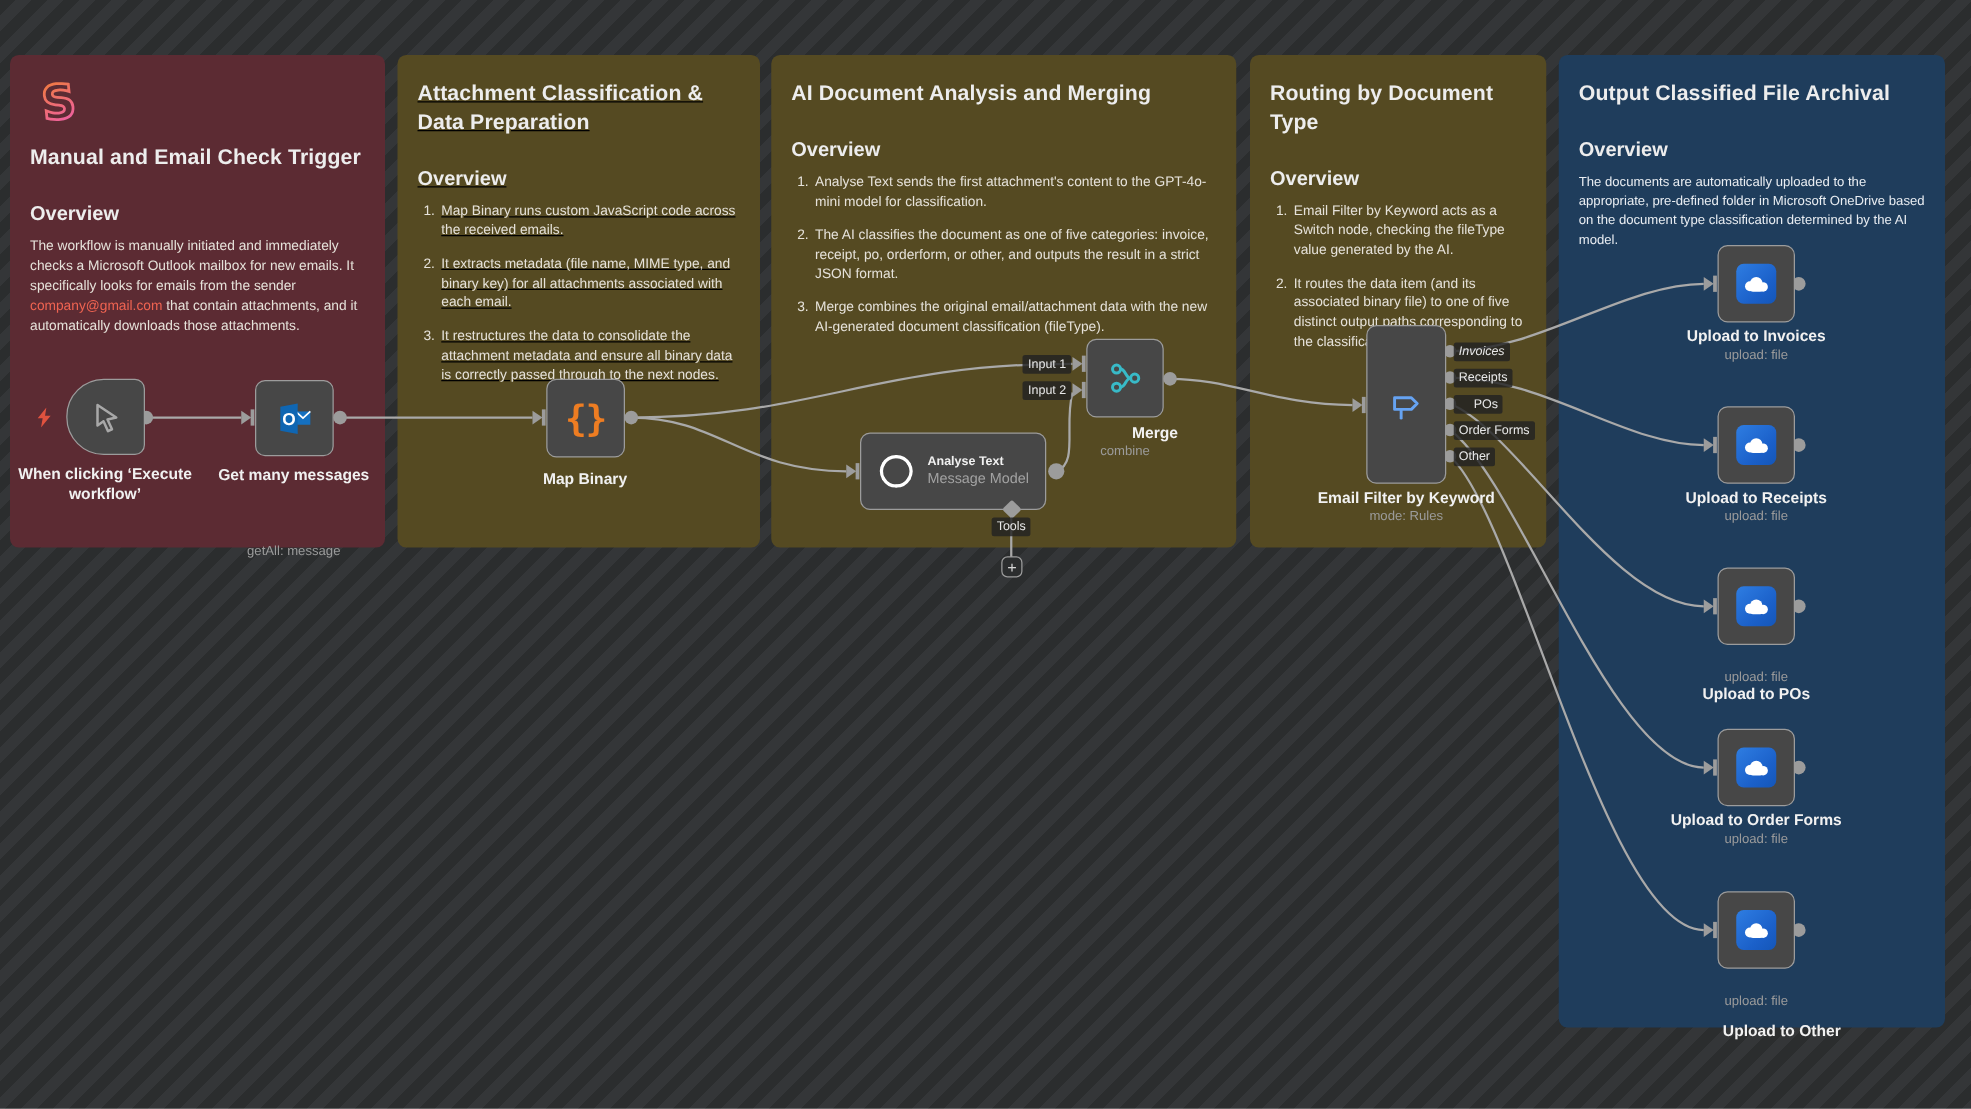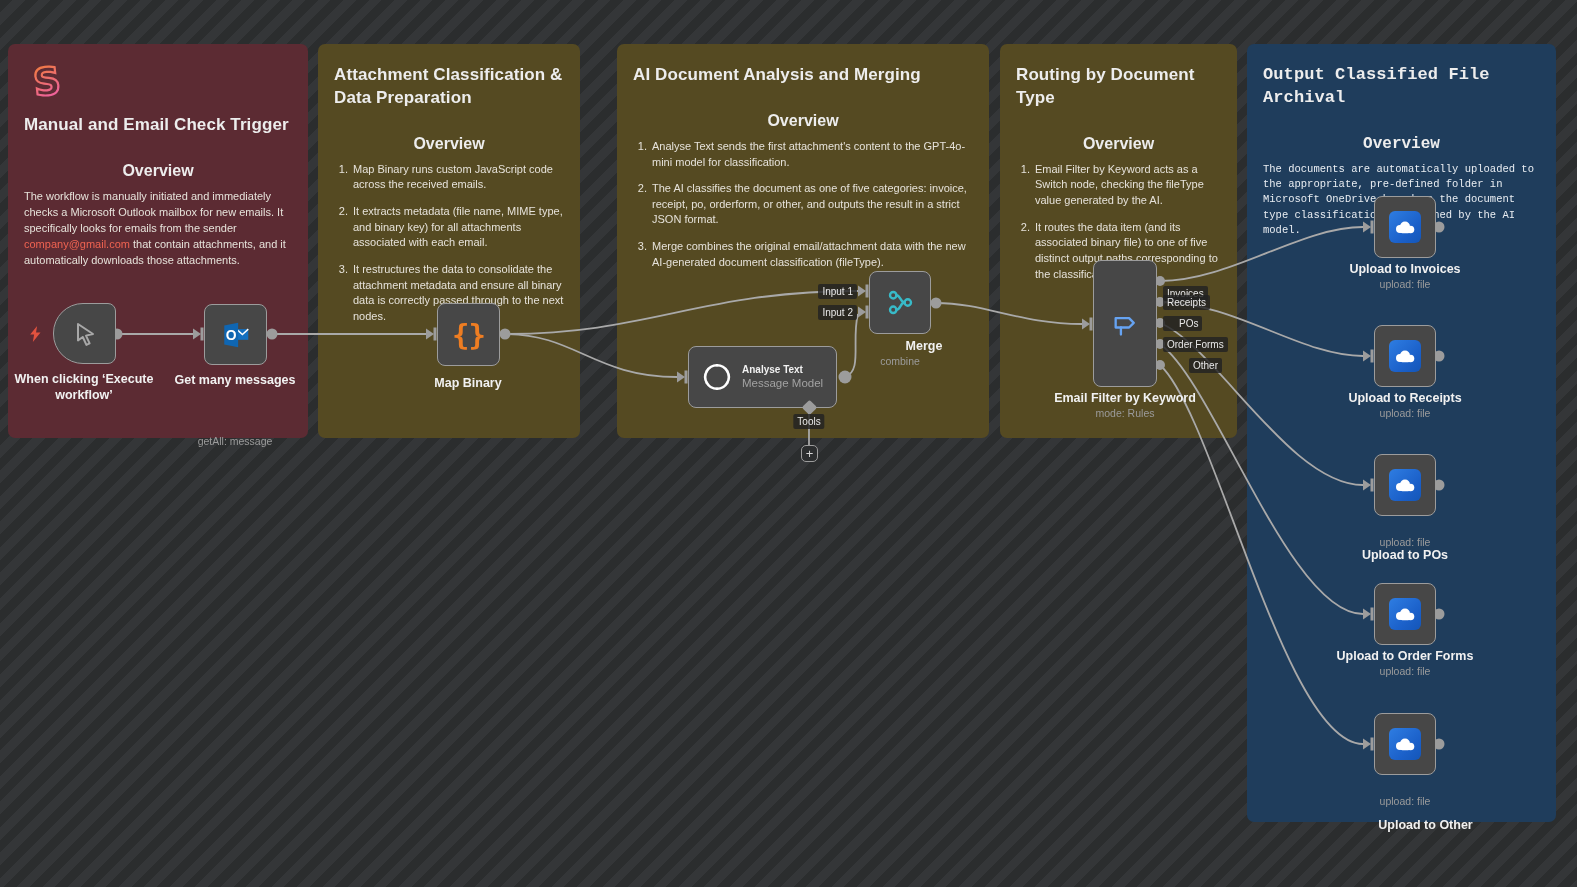--- a/index.html
+++ b/index.html
@@ -8,21 +8,21 @@
     background:repeating-linear-gradient(135deg,#2b2d2e 0px,#2b2d2e 9px,#343638 9px,#343638 18px);
     font-family:"Liberation Sans",sans-serif;
   }
   .canvas{position:absolute;inset:0;}
   
   .note{position:absolute;border-radius:7px;padding:14px 16px;box-sizing:border-box;z-index:0;}
   .note-red{background:#5c2b33;}
   .note-olive{background:#554a22;}
   .note-blue{background:#1f3d5c;}
   .note h2{font-size:17px;font-weight:bold;color:#ededed;margin:6px 0 0;line-height:1.35;letter-spacing:.1px;}
-  .note h3{font-size:16px;font-weight:bold;color:#ededed;margin:25px 0 0;text-align:center;}
+  .note h3{font-size:16px;font-weight:bold;color:#ededed;margin:25px 0 0;}
   .note p{font-size:11px;color:#e6e2da;line-height:1.45;margin:9px 0 0;}
   .note-blue p{color:#e9edf2;font-size:10.5px;}
   .note ol{margin:9px 0 0;padding-left:17px;}
   .note li{font-size:11px;color:#e6e2da;line-height:1.42;margin-bottom:11px;padding-left:2px;}
   .email-link{color:#ef6351;}
   
   .node{position:absolute;background:#474747;border:1.8px solid #9c9c9c;border-radius:8px;
         box-sizing:border-box;display:flex;align-items:center;justify-content:center;z-index:2;}
   .node-trigger{border-radius:30px 8px 8px 30px;}
   .node-wide{justify-content:flex-start;padding-left:13px;gap:10px;}
@@ -60,21 +60,21 @@
             <stop offset="1" stop-color="#ee5fa4"></stop>
       </linearGradient>
         </defs>
       <text x="23" y="37" text-anchor="middle" font-size="38" font-weight="bold" font-family="DejaVu Sans, sans-serif" fill="none" stroke="url(#lg)" stroke-width="2.2" transform="rotate(-6 23 23)">S</text>
     </svg>
     <h2>Manual and Email Check Trigger</h2>
     <h3>Overview</h3>
     <p><span>The workflow is manually initiated and immediately checks a Microsoft Outlook mailbox for new emails. It specifically looks for emails from the sender </span><span class="email-link">company@gmail.com</span><span> that contain attachments, and it automatically downloads those attachments.</span></p>
   </div>
 
-  <div class="note note-olive" style="left:318px;top:44px;width:262px;height:394px;">
+  <div class="note note-olive" style="left:318px;top:44px;width:290px;height:394px;text-decoration:underline;">
     <h2>Attachment Classification &amp; Data Preparation</h2>
     <h3>Overview</h3>
     <ol>
       <li>Map Binary runs custom JavaScript code across the received emails.</li>
       <li>It extracts metadata (file name, MIME type, and binary key) for all attachments associated with each email.</li>
       <li>It restructures the data to consolidate the attachment metadata and ensure all binary data is correctly passed through to the next nodes.</li>
     </ol>
   </div>
 
   <div class="note note-olive" style="left:617px;top:44px;width:372px;height:394px;">
@@ -89,21 +89,21 @@
 
   <div class="note note-olive" style="left:1000px;top:44px;width:237px;height:394px;">
     <h2>Routing by Document Type</h2>
     <h3>Overview</h3>
     <ol>
       <li>Email Filter by Keyword acts as a Switch node, checking the fileType value generated by the AI.</li>
       <li>It routes the data item (and its associated binary file) to one of five distinct output paths corresponding to the classification.</li>
     </ol>
   </div>
 
-  <div class="note note-blue" style="left:1247px;top:44px;width:309px;height:778px;font-family:Liberation Mono, monospace;">
+  <div class="note note-blue" style="left:1247px;top:44px;width:309px;height:778px;">
     <h2>Output Classified File Archival</h2>
     <h3>Overview</h3>
     <p>The documents are automatically uploaded to the appropriate, pre-defined folder in Microsoft OneDrive based on the document type classification determined by the AI model.</p>
   </div>
 
   <svg id="wires" width="1577" height="887">
     <g stroke="#a9a9a9" stroke-width="1.8" fill="none">
       <path d="M117,334 L193,334"></path>
       <path d="M272,334 L426,334"></path>
       <path d="M505,334 C650,334 700,291 858,291"></path>
@@ -223,25 +223,25 @@
   <div class="node-sublabel" style="left:900px;top:355px;">combine</div>
 
   <div class="node" style="left:1093px;top:260px;width:64px;height:127px;">
     <svg width="28" height="28" viewBox="0 0 24 24">
       <g stroke="#66a3f2" stroke-width="2" fill="none" stroke-linejoin="round" stroke-linecap="round">
         <path d="M4 7 H15.5 L19.5 11 L15.5 15 H4 Z"></path>
         <path d="M8.5 15 V21"></path>
       </g>
     </svg>
   </div>
-  <div class="wire-tag" style="left:1163px;top:286px;">Invoices</div>
+  <div class="wire-tag" style="left:1163px;top:274px;font-style:italic;">Invoices</div>
   <div class="wire-tag" style="left:1163px;top:295px;">Receipts</div>
   <div class="wire-tag" style="left:1163px;top:316px;padding-left:16px;">POs</div>
   <div class="wire-tag" style="left:1163px;top:337px;">Order Forms</div>
-  <div class="wire-tag" style="left:1163px;top:358px;margin-left:26px;">Other</div>
+  <div class="wire-tag" style="left:1163px;top:358px;">Other</div>
   <div class="node-label" style="left:1125px;top:391px;">Email Filter by Keyword</div>
   <div class="node-sublabel" style="left:1125px;top:407px;text-align:center;">mode: Rules</div>
 
   <div class="node" style="left:1374px;top:196px;width:62px;height:62px;">
     <div class="onedrive-tile">
       <svg width="24" height="16" viewBox="0 0 24 16">
           <g fill="#fff">
             <circle cx="7" cy="10" r="4"></circle>
             <circle cx="12" cy="7.5" r="5"></circle>
             <circle cx="17.5" cy="10.5" r="3.8"></circle>

